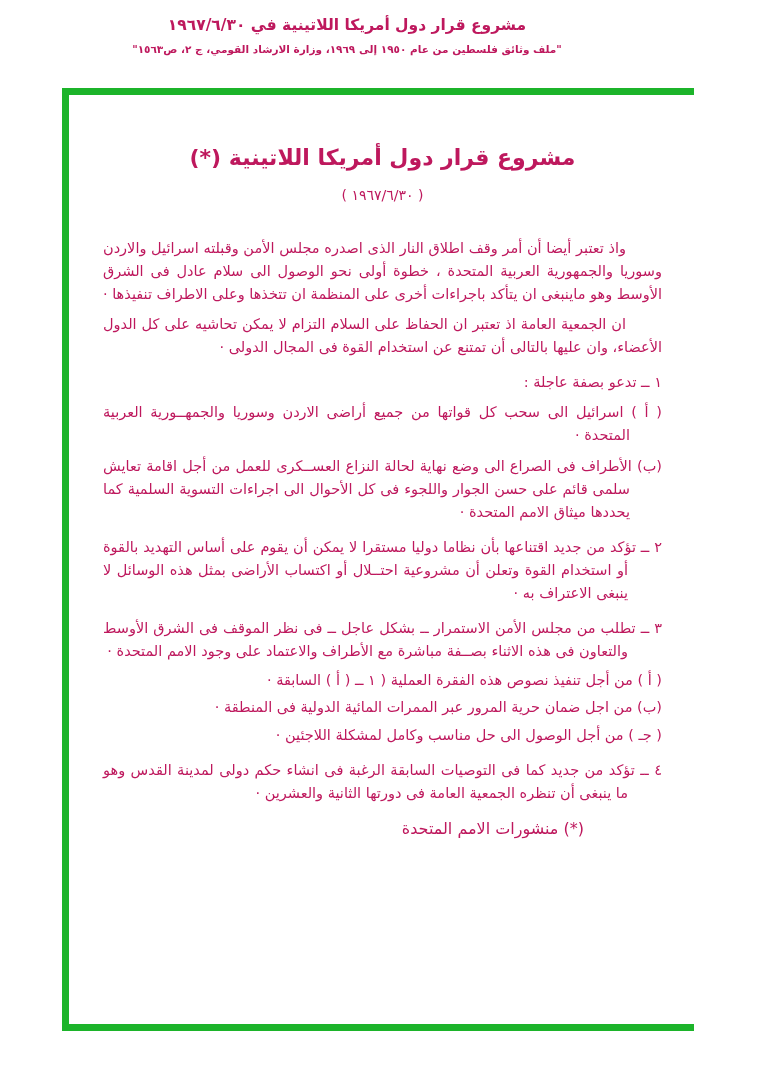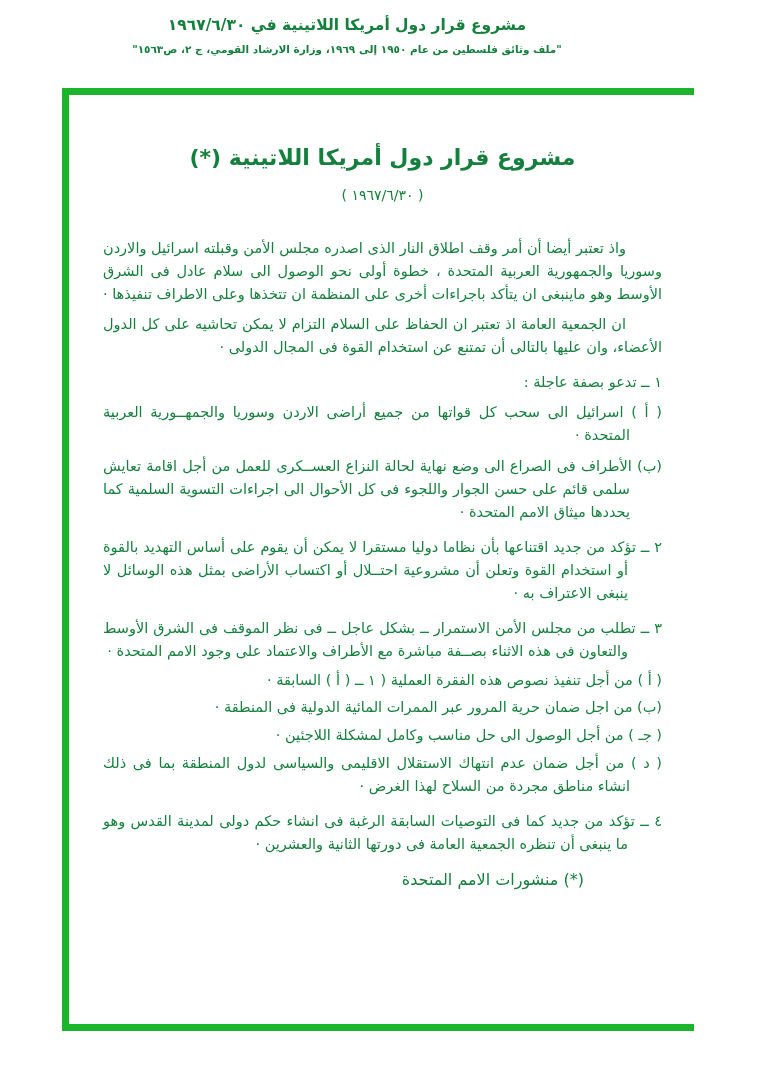--- a/index.html
+++ b/index.html
@@ -7,21 +7,21 @@
     padding: 0;
     background: #ffffff;
     font-family: "DejaVu Sans", sans-serif;
   }
   .page {
     position: relative;
     width: 694px;
     height: 1078px;
     background: #ffffff;
     overflow: hidden;
-    color: #15803d;
+    color: #be185d;
   }
   .outer-header {
     padding-top: 16px;
     text-align: center;
     direction: rtl;
   }
   .header-title {
     font-size: 15.5px;
     font-weight: bold;
     letter-spacing: 0.2px;
@@ -117,21 +117,20 @@
         <p class="para">واذ تعتبر أيضا أن أمر وقف اطلاق النار الذى اصدره مجلس الأمن وقبلته اسرائيل والاردن وسوريا والجمهورية العربية المتحدة ، خطوة أولى نحو الوصول الى سلام عادل فى الشرق الأوسط وهو ماينبغى ان يتأكد باجراءات أخرى على المنظمة ان تتخذها وعلى الاطراف تنفيذها ·</p>
         <p class="para">ان الجمعية العامة اذ تعتبر ان الحفاظ على السلام التزام لا يمكن تحاشيه على كل الدول الأعضاء، وان عليها بالتالى أن تمتنع عن استخدام القوة فى المجال الدولى ·</p>
         <p class="num">١ ــ تدعو بصفة عاجلة :</p>
         <p class="let">( أ ) اسرائيل الى سحب كل قواتها من جميع أراضى الاردن وسوريا والجمهــورية العربية المتحدة ·</p>
         <p class="let">(ب) الأطراف فى الصراع الى وضع نهاية لحالة النزاع العســكرى للعمل من أجل اقامة تعايش سلمى قائم على حسن الجوار واللجوء فى كل الأحوال الى اجراءات التسوية السلمية كما يحددها ميثاق الامم المتحدة ·</p>
         <p class="num">٢ ــ تؤكد من جديد اقتناعها بأن نظاما دوليا مستقرا لا يمكن أن يقوم على أساس التهديد بالقوة أو استخدام القوة وتعلن أن مشروعية احتــلال أو اكتساب الأراضى بمثل هذه الوسائل لا ينبغى الاعتراف به ·</p>
         <p class="num">٣ ــ تطلب من مجلس الأمن الاستمرار ــ بشكل عاجل ــ فى نظر الموقف فى الشرق الأوسط والتعاون فى هذه الاثناء بصــفة مباشرة مع الأطراف والاعتماد على وجود الامم المتحدة ·</p>
         <p class="sub">( أ ) من أجل تنفيذ نصوص هذه الفقرة العملية ( ١ ــ ( أ ) السابقة ·</p>
         <p class="sub">(ب) من اجل ضمان حرية المرور عبر الممرات المائية الدولية فى المنطقة ·</p>
         <p class="sub">( جـ ) من أجل الوصول الى حل مناسب وكامل لمشكلة اللاجئين ·</p>
-        <p class="sub">( د ) من أجل ضمان عدم انتهاك الاستقلال الاقليمى والسياسى لدول المنطقة بما فى ذلك انشاء مناطق مجردة من السلاح لهذا الغرض ·</p>
         <p class="num">٤ ــ تؤكد من جديد كما فى التوصيات السابقة الرغبة فى انشاء حكم دولى لمدينة القدس وهو ما ينبغى أن تنظره الجمعية العامة فى دورتها الثانية والعشرين ·</p>
       </div>
 
       <div class="footnote">(*) منشورات الامم المتحدة</div>
 
     </div>
   </div>
 
 </div>
 

